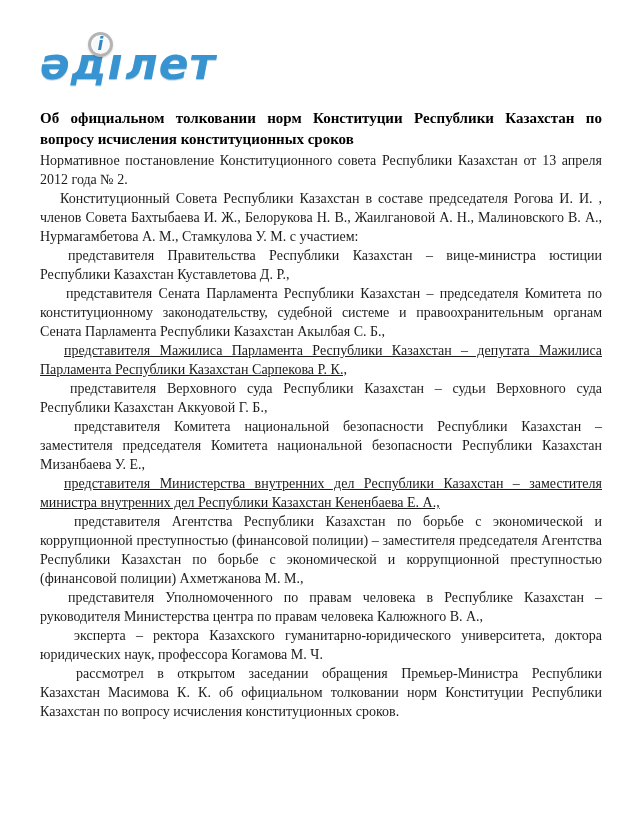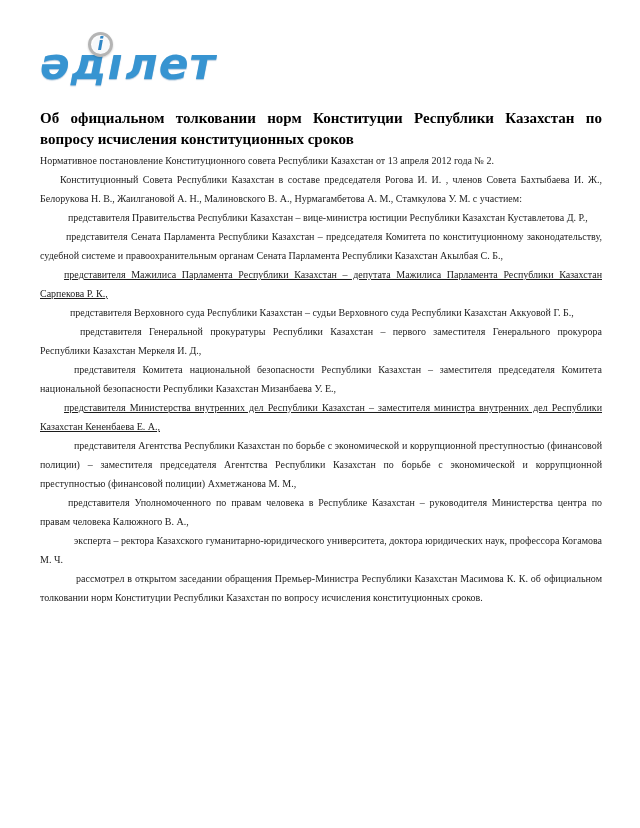--- a/index.html
+++ b/index.html
@@ -64,21 +64,21 @@
   
   .title {
     font-size: 15px;
     font-weight: bold;
     line-height: 21px;
     color: #000000;
     text-align: justify;
     margin-bottom: 1px;
   }
   .para {
-    font-size: 10px;
+    font-size: 14px;
     line-height: 19px;
     text-align: justify;
   }
   .ti0  { text-indent: 0; }
   .ti20 { text-indent: 20px; }
   .ti24 { text-indent: 24px; text-decoration: underline; }
   .ti26 { text-indent: 26px; }
   .ti28 { text-indent: 28px; }
   .ti30 { text-indent: 30px; }
   .ti34 { text-indent: 34px; }
@@ -98,21 +98,20 @@
   </div>
 
   <h1 class="title">Об официальном толковании норм Конституции Республики Казахстан по вопросу исчисления конституционных сроков</h1>
 
   <p class="para ti0">Нормативное постановление Конституционного совета Республики Казахстан от 13 апреля 2012 года № 2.</p>
   <p class="para ti20">Конституционный Совета Республики Казахстан в составе председателя Рогова И. И. , членов Совета Бахтыбаева И. Ж., Белорукова Н. В., Жаилгановой А. Н., Малиновского В. А., Нурмагамбетова А. М., Стамкулова У. М. с участием:</p>
   <p class="para ti28">представителя Правительства Республики Казахстан – вице-министра юстиции Республики Казахстан Куставлетова Д. Р.,</p>
   <p class="para ti26">представителя Сената Парламента Республики Казахстан – председателя Комитета по конституционному законодательству, судебной системе и правоохранительным органам Сената Парламента Республики Казахстан Акылбая С. Б.,</p>
   <p class="para ti24">представителя Мажилиса Парламента Республики Казахстан – депутата Мажилиса Парламента Республики Казахстан Сарпекова Р. К.,</p>
   <p class="para ti30">представителя Верховного суда Республики Казахстан – судьи Верховного суда Республики Казахстан Аккуовой Г. Б.,</p>
-  <p class="para ti40">представителя Генеральной прокуратуры Республики Казахстан – первого заместителя Генерального прокурора Республики Казахстан Меркеля И. Д.,</p>
   <p class="para ti34">представителя Комитета национальной безопасности Республики Казахстан – заместителя председателя Комитета национальной безопасности Республики Казахстан Мизанбаева У. Е.,</p>
   <p class="para ti24">представителя Министерства внутренних дел Республики Казахстан – заместителя министра внутренних дел Республики Казахстан Кененбаева Е. А.,</p>
   <p class="para ti34">представителя Агентства Республики Казахстан по борьбе с экономической и коррупционной преступностью (финансовой полиции) – заместителя председателя Агентства Республики Казахстан по борьбе с экономической и коррупционной преступностью (финансовой полиции) Ахметжанова М. М.,</p>
   <p class="para ti28">представителя Уполномоченного по правам человека в Республике Казахстан – руководителя Министерства центра по правам человека Калюжного В. А.,</p>
   <p class="para ti34">эксперта – ректора Казахского гуманитарно-юридического университета, доктора юридических наук, профессора Когамова М. Ч.</p>
   <p class="para ti36">рассмотрел в открытом заседании обращения Премьер-Министра Республики Казахстан Масимова К. К. об официальном толковании норм Конституции Республики Казахстан по вопросу исчисления конституционных сроков.</p>
 
 </div>
 
 </body></html>

